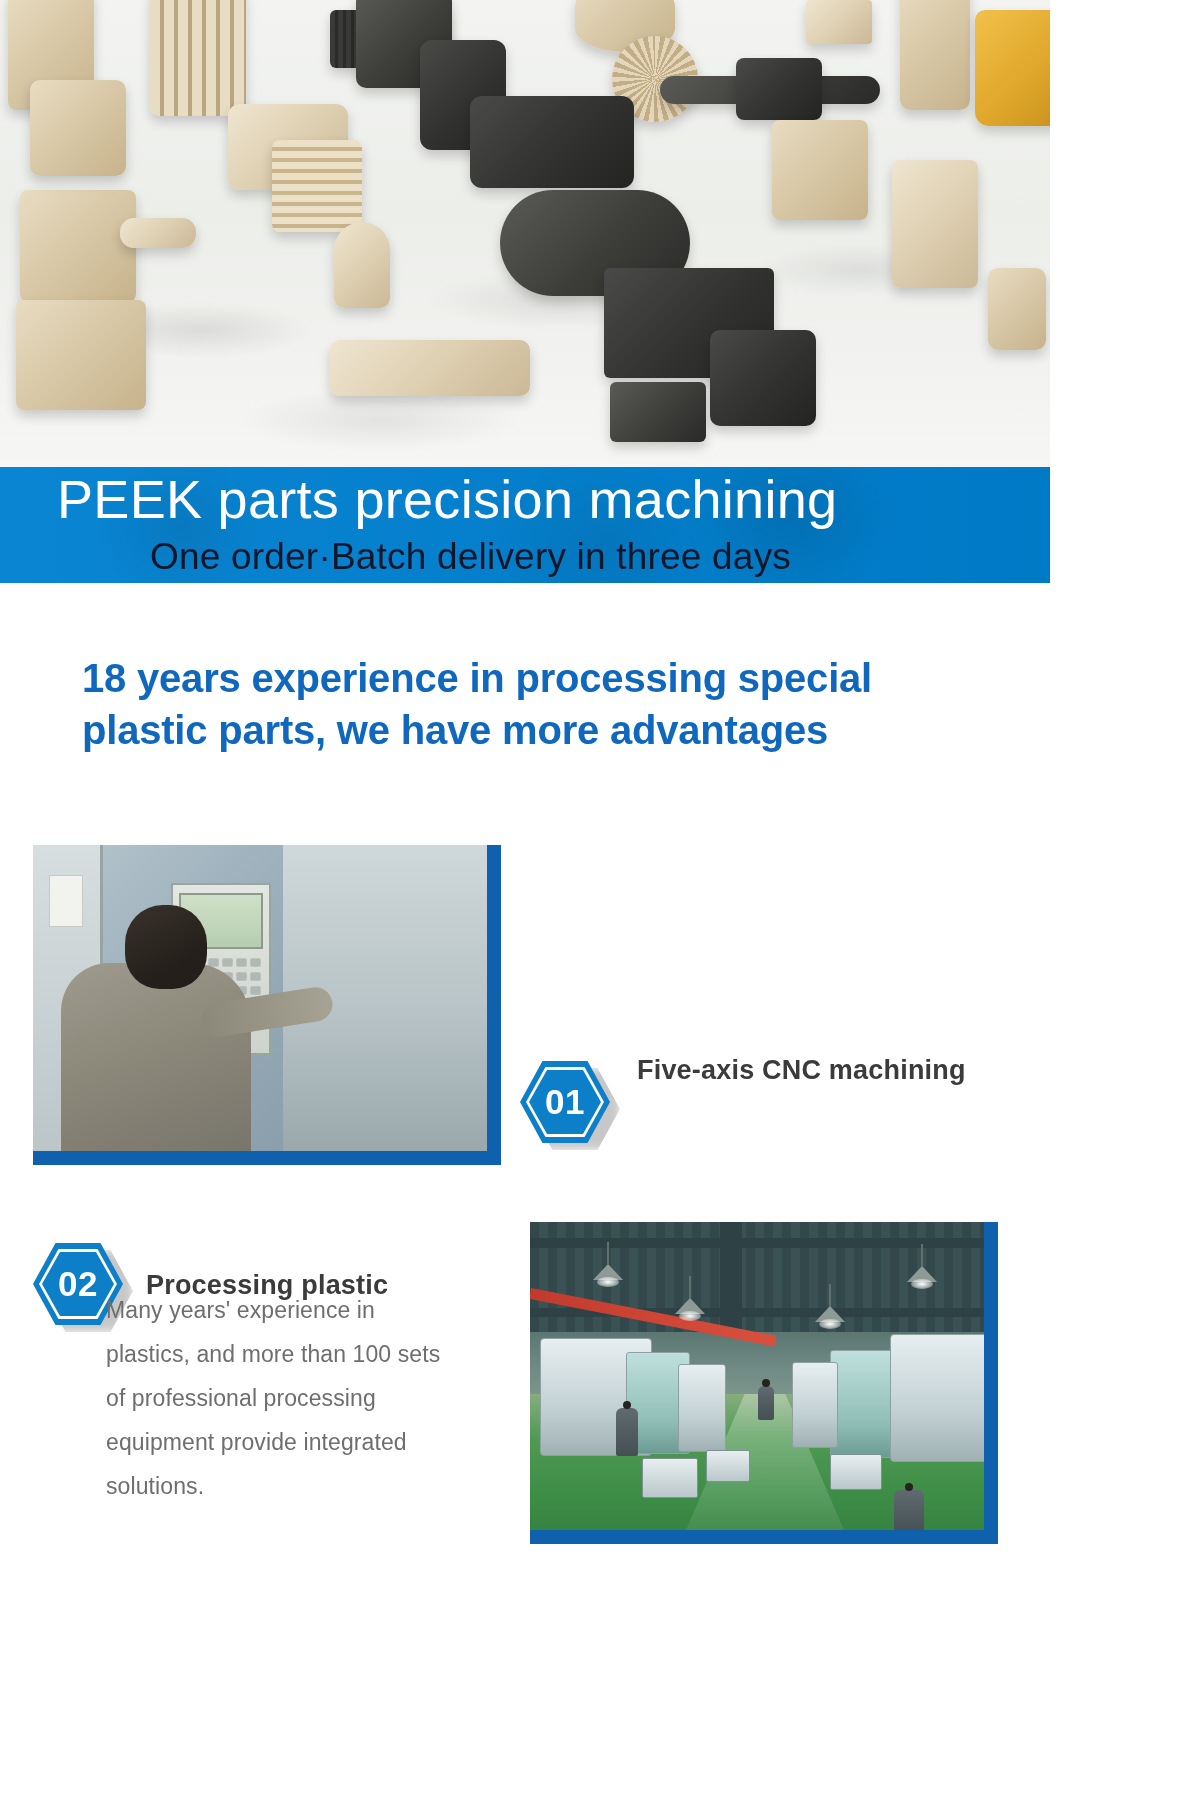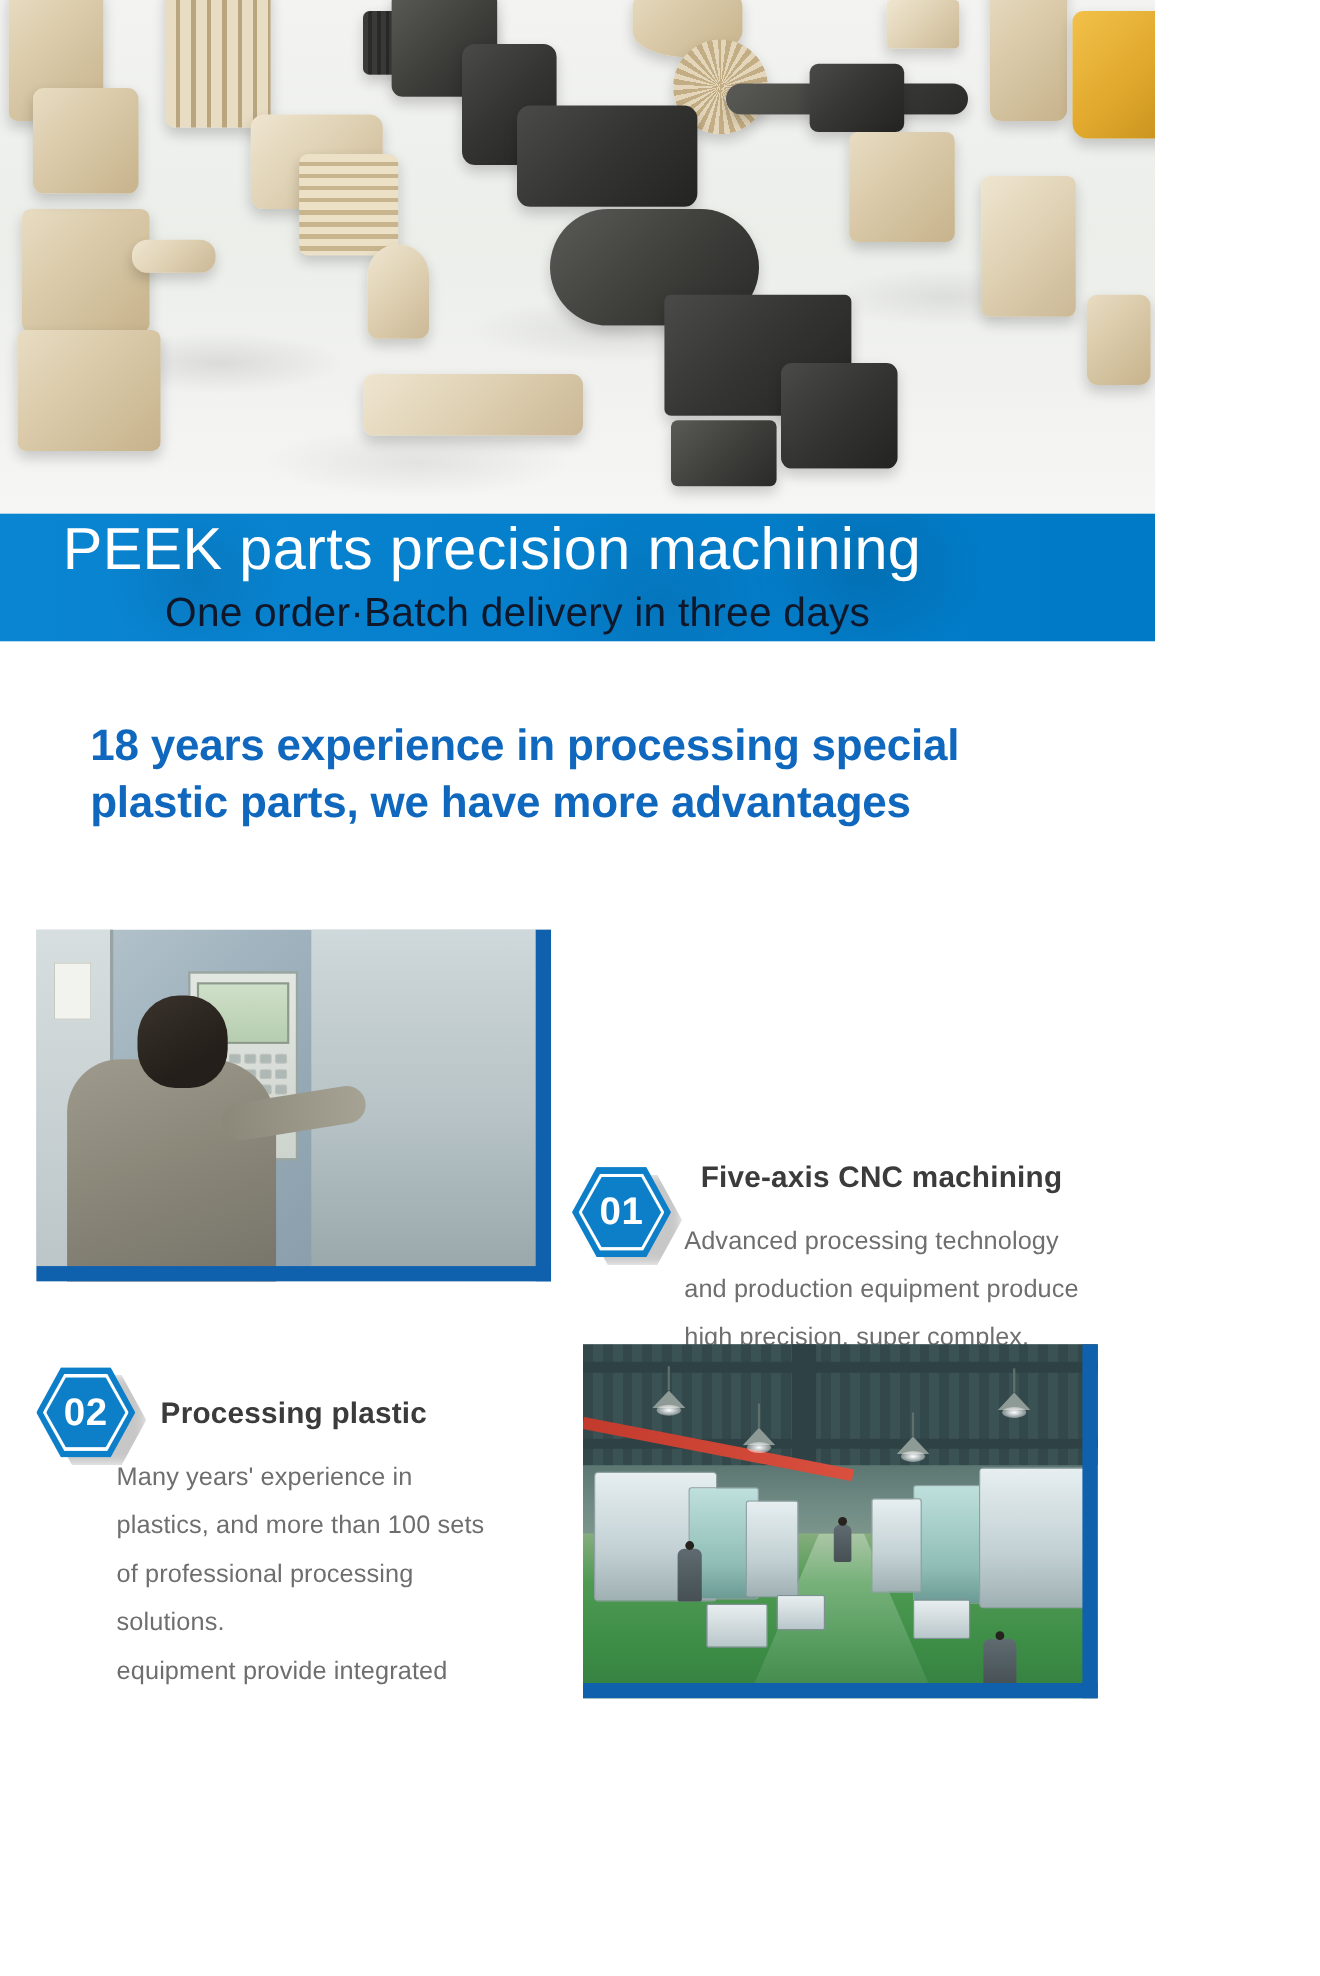--- a/index.html
+++ b/index.html
@@ -333,44 +333,37 @@
   <div class="hexwrap" style="left:520px;top:1029px;margin-top:32px;">
     <div class="shadow"></div>
     <div class="hex"></div>
     <div class="hex-in"></div>
     <div class="hex-in2"></div>
     <div class="hex-num">01</div>
   </div>
 
   <div class="feat-title" style="left:637px;top:1055px;">Five-axis CNC machining</div>
 
-  <div class="feat-body" style="left:622px;top:1105px;width:420px;">
-    <div>Advanced processing technology</div>
-    <div>and production equipment produce</div>
-    <div>high precision, super complex,</div>
-    <div>multi-specification PEEK and other</div>
-    <div>special plastic parts.</div>
-  </div>
 
   <div class="hexwrap" style="left:33px;top:1243px;">
     <div class="shadow"></div>
     <div class="hex"></div>
     <div class="hex-in"></div>
     <div class="hex-in2"></div>
     <div class="hex-num">02</div>
   </div>
 
   <div class="feat-title" style="left:146px;top:1270px;">Processing plastic</div>
 
-  <div class="feat-body" style="left:106px;top:1320px;width:410px;">
+  <div class="feat-body" style="left:106px;top:1288px;width:410px;">
     <div>Many years' experience in</div>
     <div>plastics, and more than 100 sets</div>
     <div>of professional processing</div>
+    <div>equipment provide integrated</div>
     <div>solutions.</div>
-    <div>equipment provide integrated</div>
   </div>
 
   <div class="photo-frame photo2">
     <div class="inner">
       <div class="scene">
         <div class="ceiling"></div>
         <div class="beam" style="left:0;top:16px;width:468px;height:10px;"></div>
         <div class="beam" style="left:190px;top:0;width:22px;height:110px;"></div>
         <div class="beam" style="left:0;top:86px;width:468px;height:9px;"></div>
         <div class="redpipe"></div>

